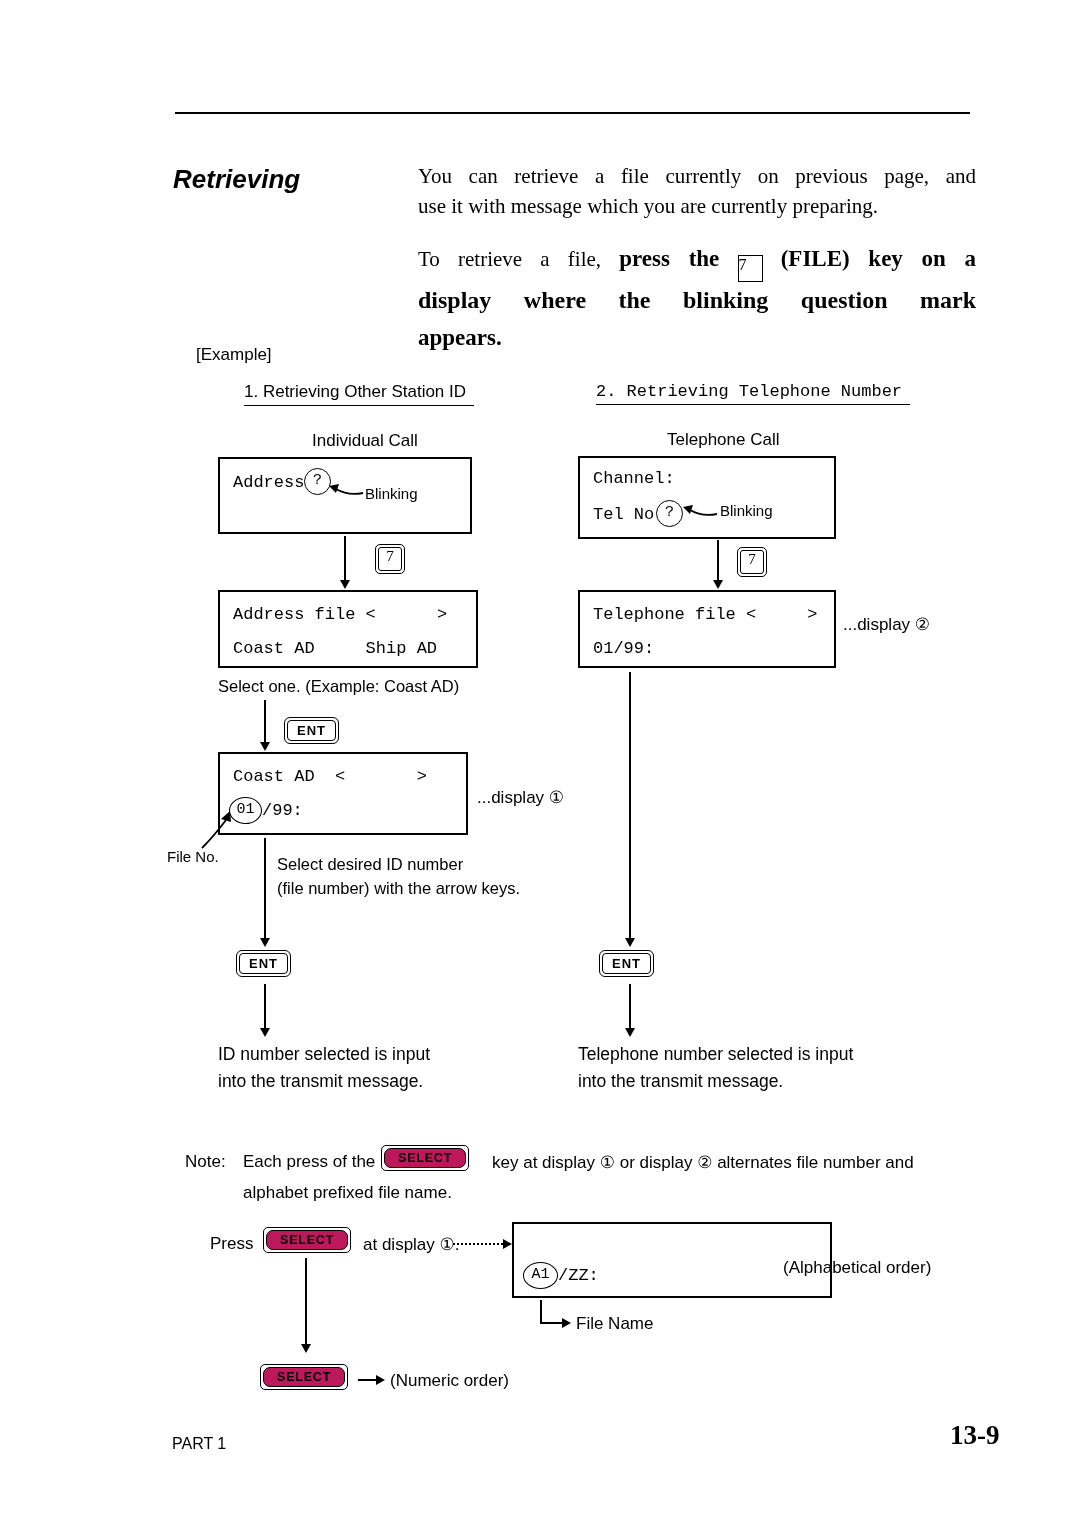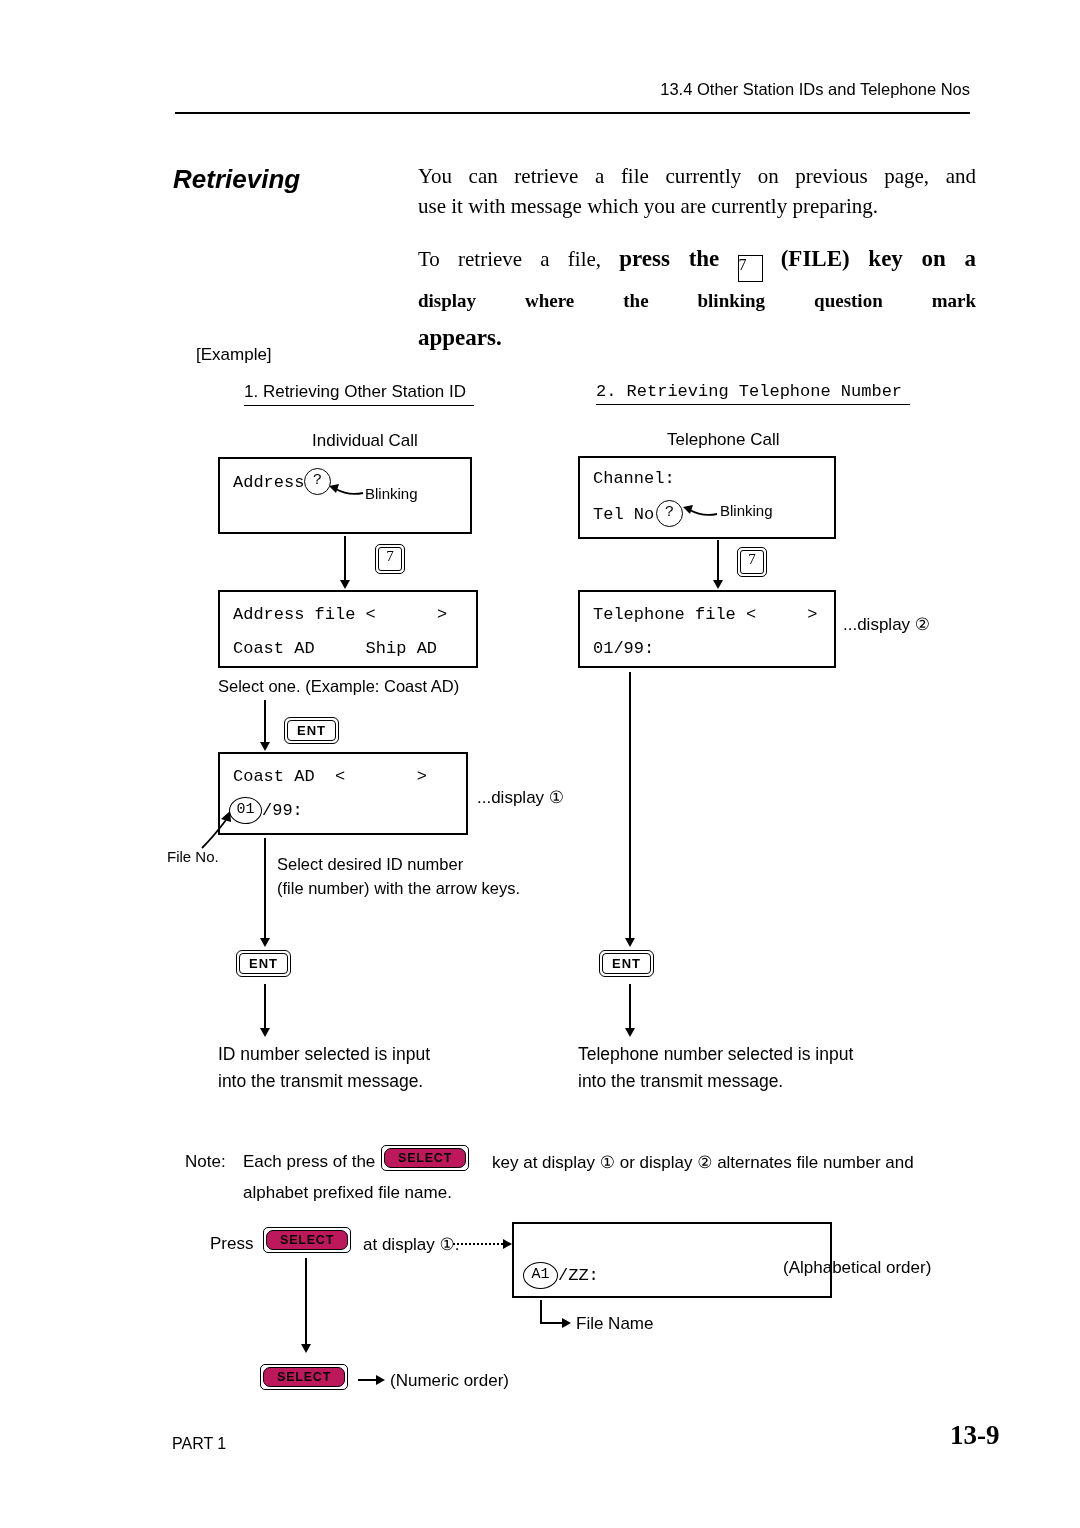--- a/index.html
+++ b/index.html
@@ -49,38 +49,37 @@
   .dotarrow::after { content:""; position:absolute; right:-9px; top:-6px; width:0; height:0;
             border-top:5px solid transparent; border-bottom:5px solid transparent; border-left:9px solid #000; }
 
   .svg-arrow { position:absolute; }
 </style>
 </head>
 <body>
 
 <div class="page">
 
-  <div class="abs s16" style="left:560px; top:80px; width:410px; text-align:right;">13.4 Other Station IDs and Telephone Nos</div>
   <div class="rule" style="left:175px; top:112px; width:795px;"></div>
 
   <div class="abs" style="left:173px; top:164px; font:italic bold 26px 'Liberation Sans', sans-serif;">Retrieving</div>
 
   <div class="abs serif" style="left:418px; top:161px; width:558px; font-size:21px; line-height:30px;">
     <div class="jline">You can retrieve a file currently on previous page, and</div>
     <div>use it with message which you are currently preparing.</div>
   </div>
 
   <div class="abs serif" style="left:418px; top:240px; width:558px; font-size:21px; line-height:37px;">
     <div class="jline">
       <span>To retrieve a file,</span>
       <span class="b" style="font-size:23px;">press the</span>
       <span class="inkey">7</span>
       <span class="b" style="font-size:23px;">(FILE) key on a</span>
     </div>
-    <div class="jline b" style="font-size:19px;">display where the blinking question mark</div>
+    <div class="jline b" style="font-size:24px;">display where the blinking question mark</div>
     <div class="b" style="font-size:23px;">appears.</div>
   </div>
 
   <div class="abs s17" style="left:196px; top:345px;">[Example]</div>
 
   <div class="abs s17 ul" style="left:244px; top:382px;">1. Retrieving Other Station ID</div>
   <div class="abs s17 ul" style="left:596px; top:382px;font-family:Liberation Mono, monospace;">2. Retrieving Telephone Number</div>
 
   <div class="abs s17" style="left:312px; top:431px;">Individual Call</div>
   <div class="abs s17" style="left:667px; top:430px;">Telephone Call</div>

